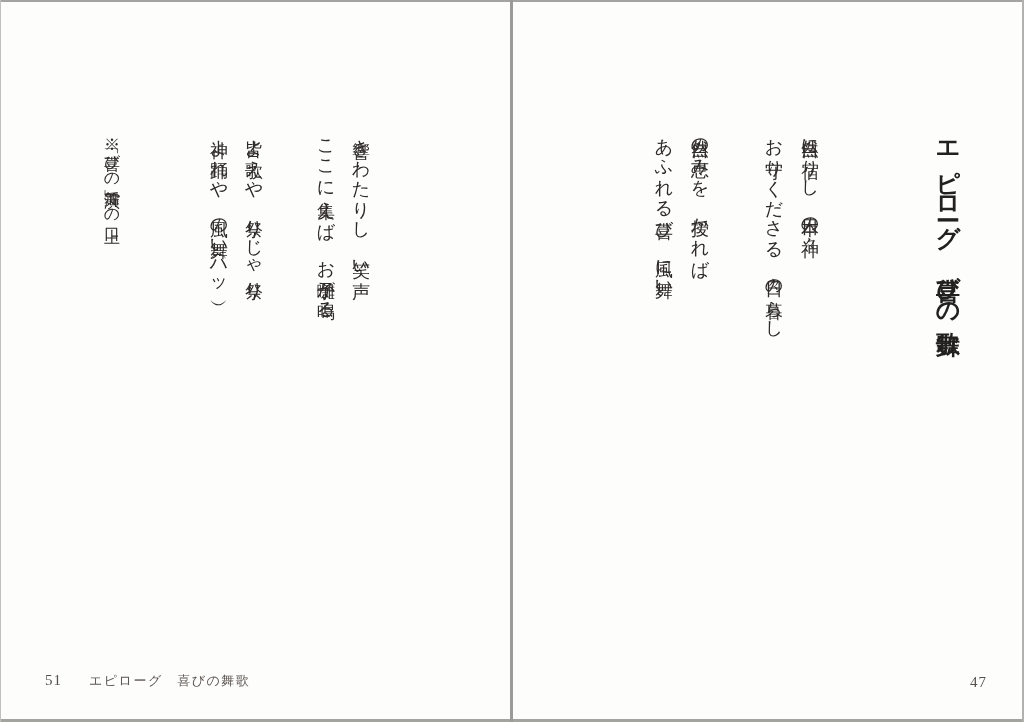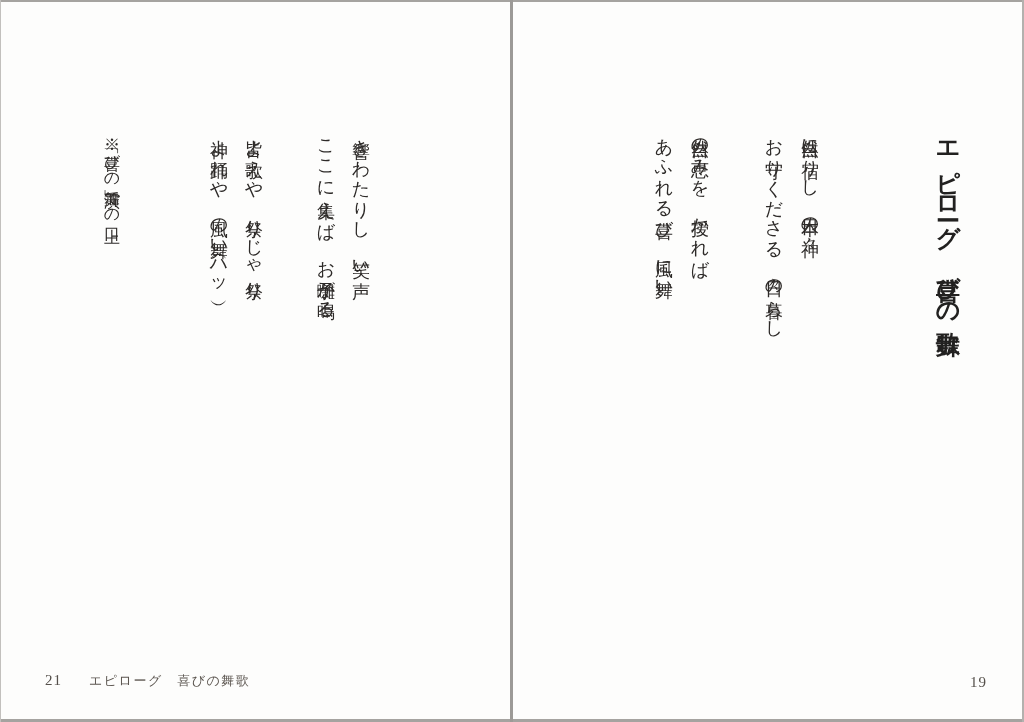--- a/index.html
+++ b/index.html
@@ -113,21 +113,21 @@
 
   <div class="v-block left-block">
     <div class="v-line l1">響きわたりし　笑い声</div>
     <div class="v-line l2">ここに集えば　お囃子が鳴る</div>
     <div class="v-line l3">皆よ歌えや　祭りじゃ祭り</div>
     <div class="v-line l4">神よ踊れや　風の舞い（ハッ）</div>
     <div class="v-note">※「喜びの演舞」での口上</div>
   </div>
 
   <div class="footer-left">
-    <span class="folio">21</span>
+    <span class="folio">51</span>
     <span class="running-footer">エピローグ　喜びの舞歌</span>
   </div>
 
   <div class="footer-right">
-    <span class="folio">19</span>
+    <span class="folio">47</span>
   </div>
 
 </div>
 
 </body></html>

